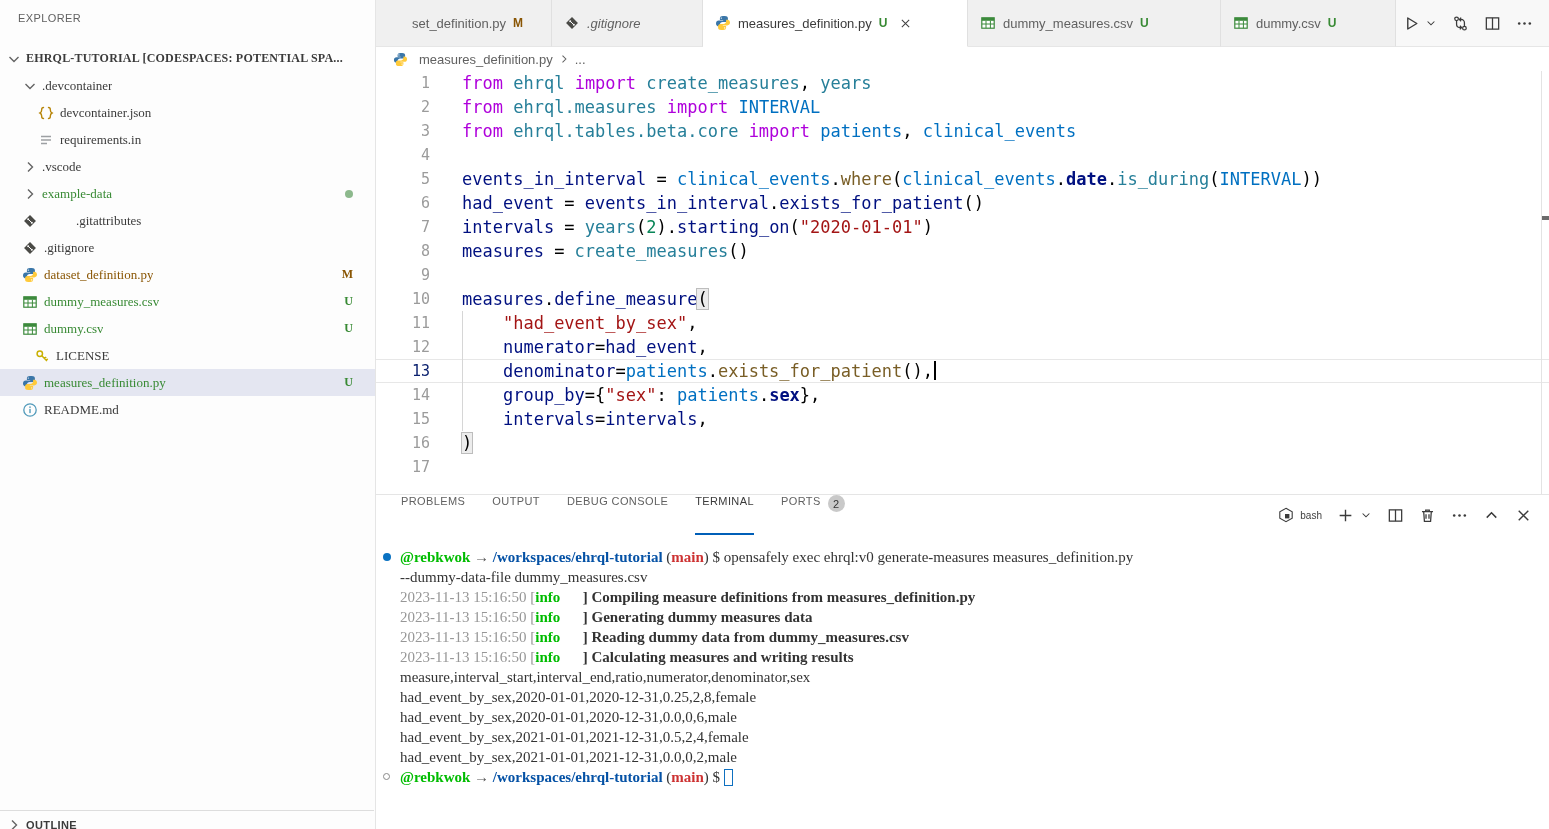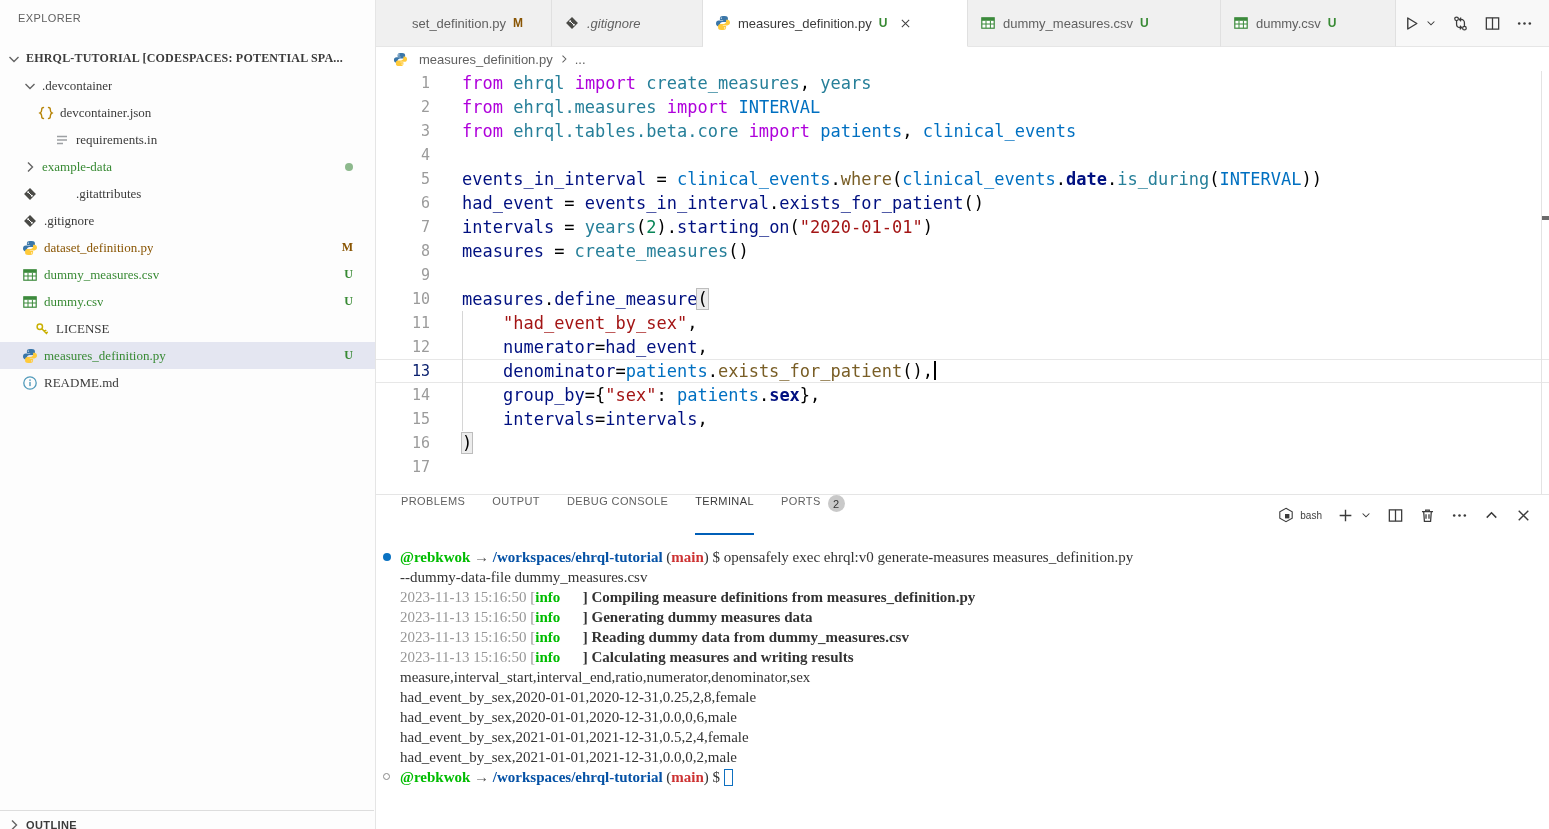--- a/index.html
+++ b/index.html
@@ -151,27 +151,35 @@
           <span class="tlabel">.devcontainer</span>
         </div>
         <div class="trow" style="padding-left: 38px;">
           <span class="ficon icon">
             <svg viewBox="0 0 16 16" fill="none" stroke="#b8860b" stroke-width="1.4" stroke-linecap="round">
               <path d="M5.5 2.5c-1.5 0-1.8 1-1.8 2 0 1.3.1 2.6-1.7 3.5 1.8.9 1.7 2.2 1.7 3.5 0 1 .3 2 1.8 2M10.5 2.5c1.5 0 1.8 1 1.8 2 0 1.3-.1 2.6 1.7 3.5-1.8.9-1.7 2.2-1.7 3.5 0 1-.3 2-1.8 2"></path>
             </svg>
           </span>
           <span class="tlabel">devcontainer.json</span>
         </div>
-        <div class="trow" style="padding-left: 38px; margin-left: 16px;">
+        <div class="trow" style="padding-left: 38px;">
           <span class="ficon icon">
             <svg viewBox="0 0 16 16" stroke="#9da0a3" stroke-width="1.3">
               <path d="M3 4.5h10M3 8h10M3 11.5h6"></path>
             </svg>
           </span>
           <span class="tlabel">requirements.in</span>
+        </div>
+        <div class="trow" style="padding-left: 22px;">
+          <span class="twisty icon">
+            <svg viewBox="0 0 16 16" fill="none" stroke="currentColor" stroke-width="1.4">
+              <path d="M6 3.5L10.5 8 6 12.5"></path>
+            </svg>
+          </span>
+          <span class="tlabel">.vscode</span>
         </div>
         <div class="trow" style="padding-left: 22px;">
           <span class="twisty icon">
             <svg viewBox="0 0 16 16" fill="none" stroke="currentColor" stroke-width="1.4">
               <path d="M6 3.5L10.5 8 6 12.5"></path>
             </svg>
           </span>
           <span class="tlabel green">example-data</span>
           <span class="tbadge dot"></span>
         </div>

